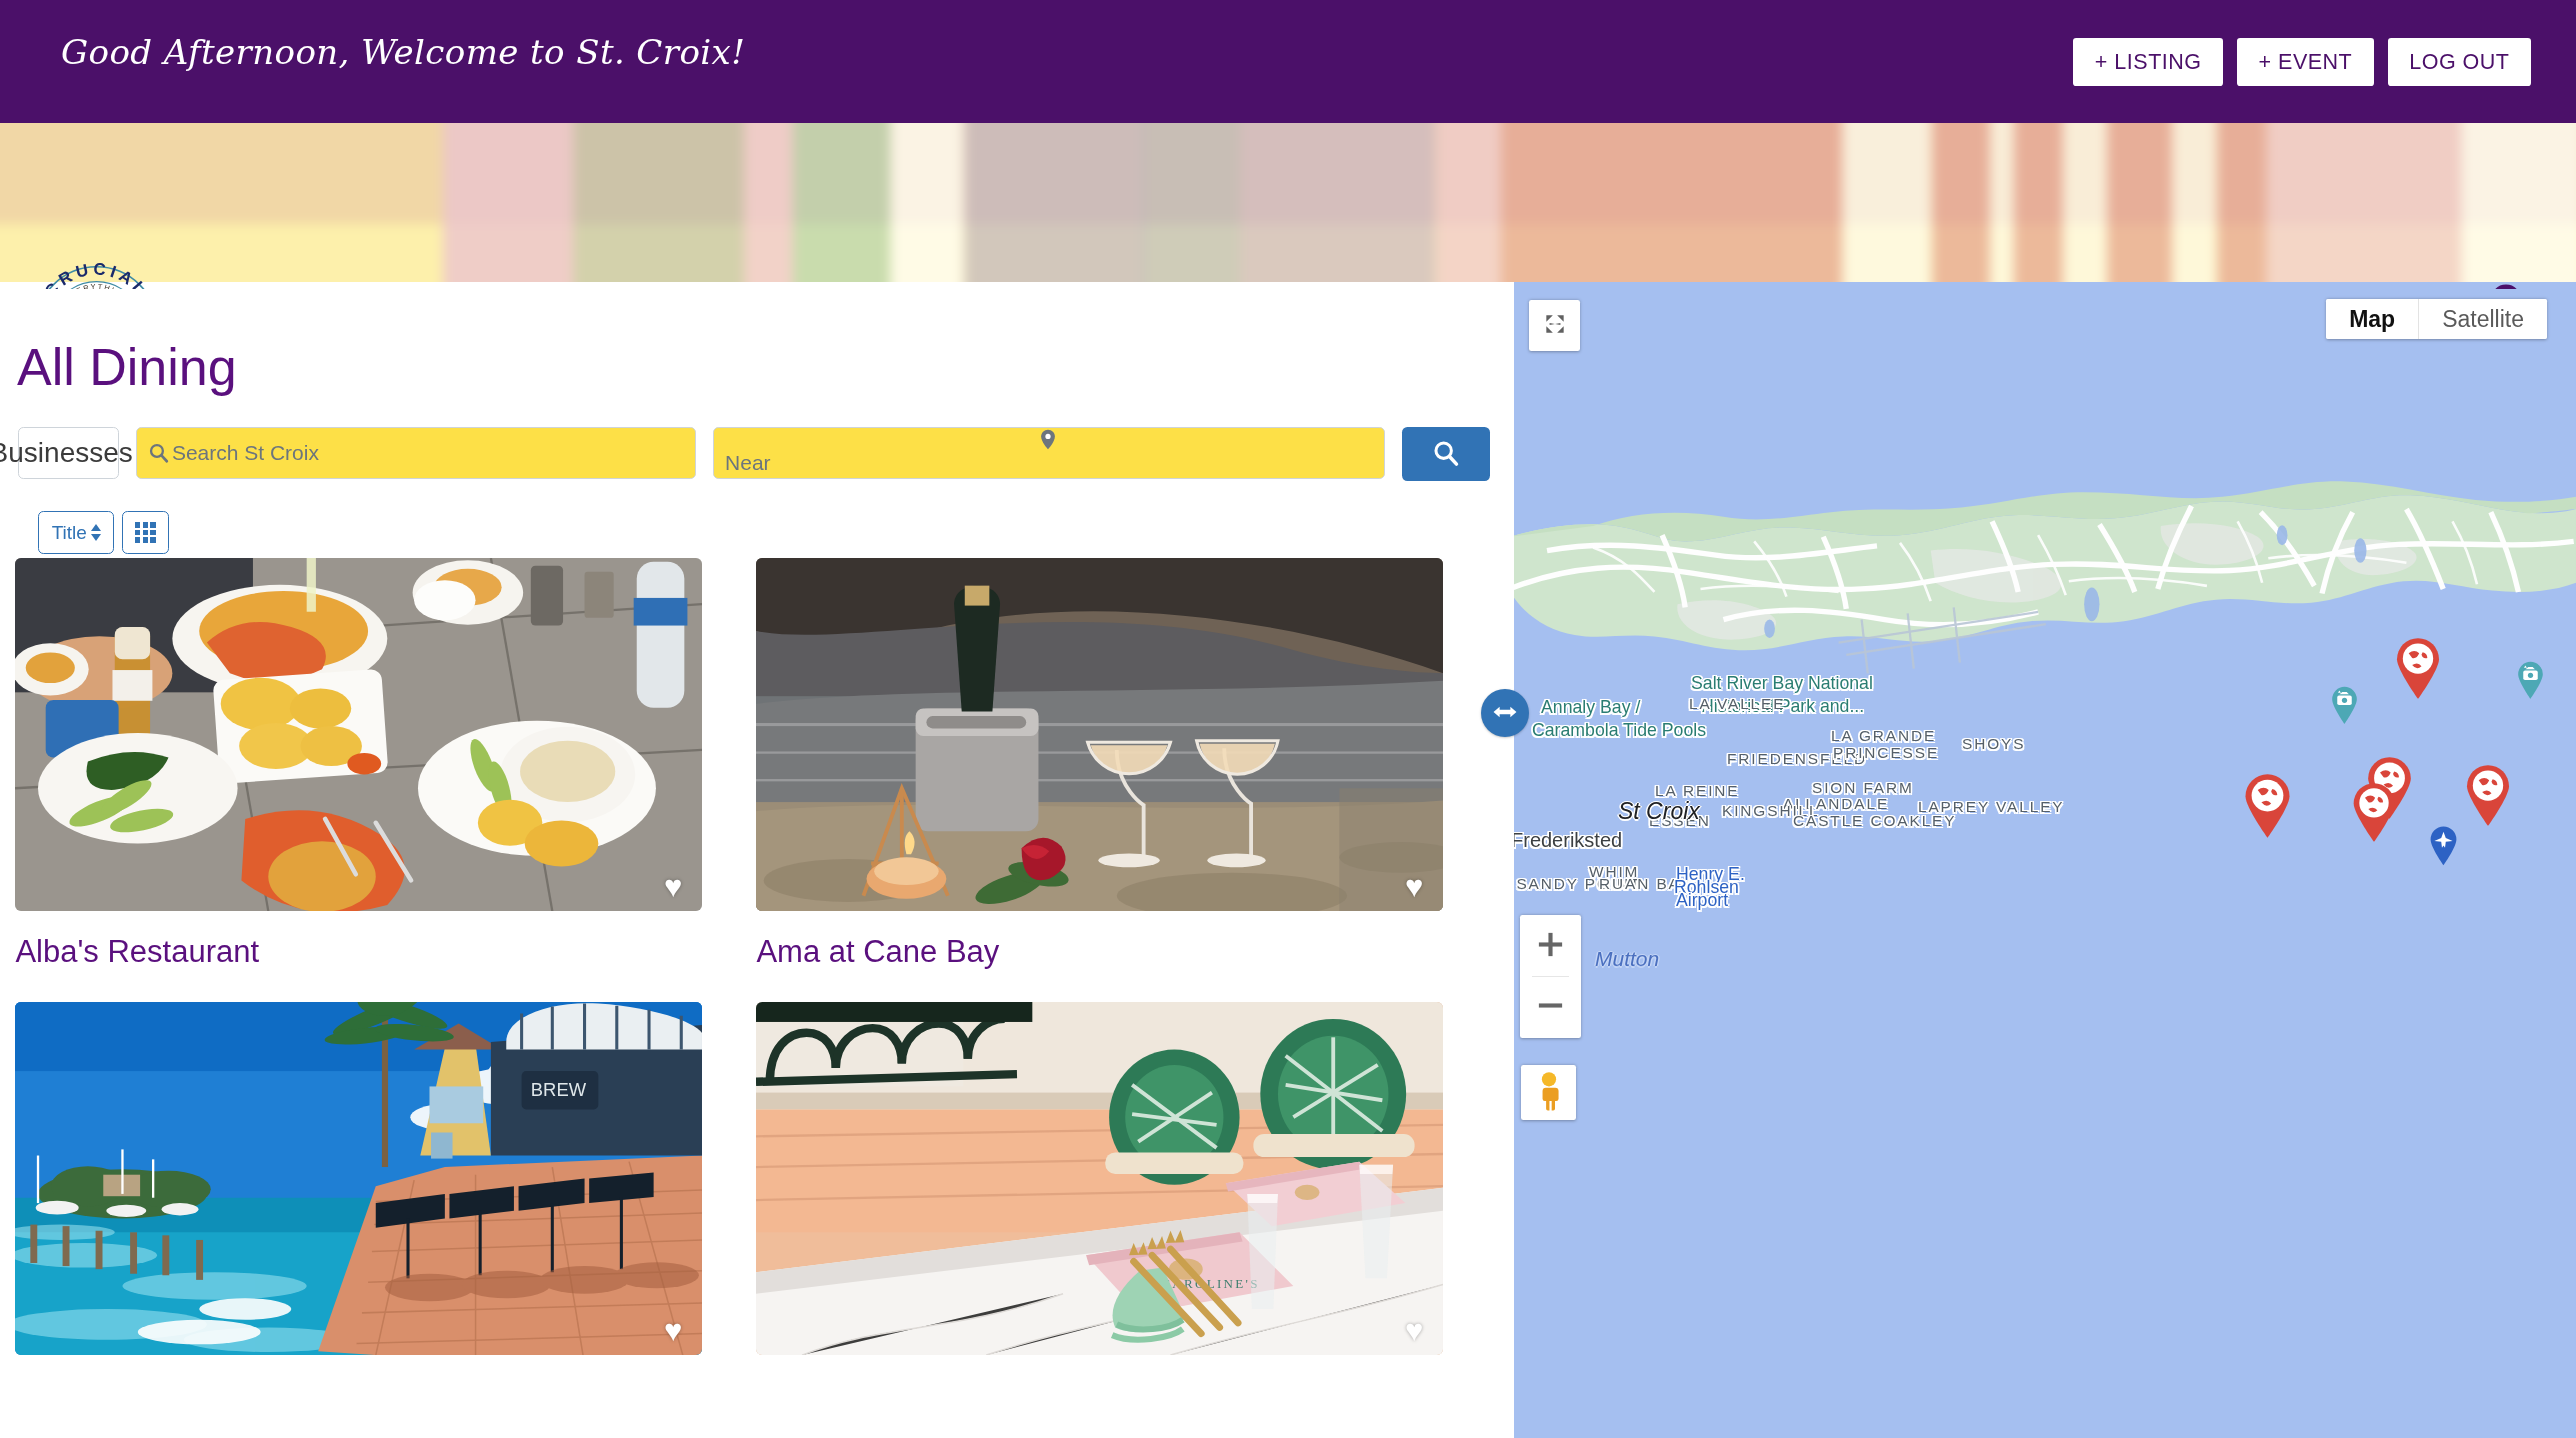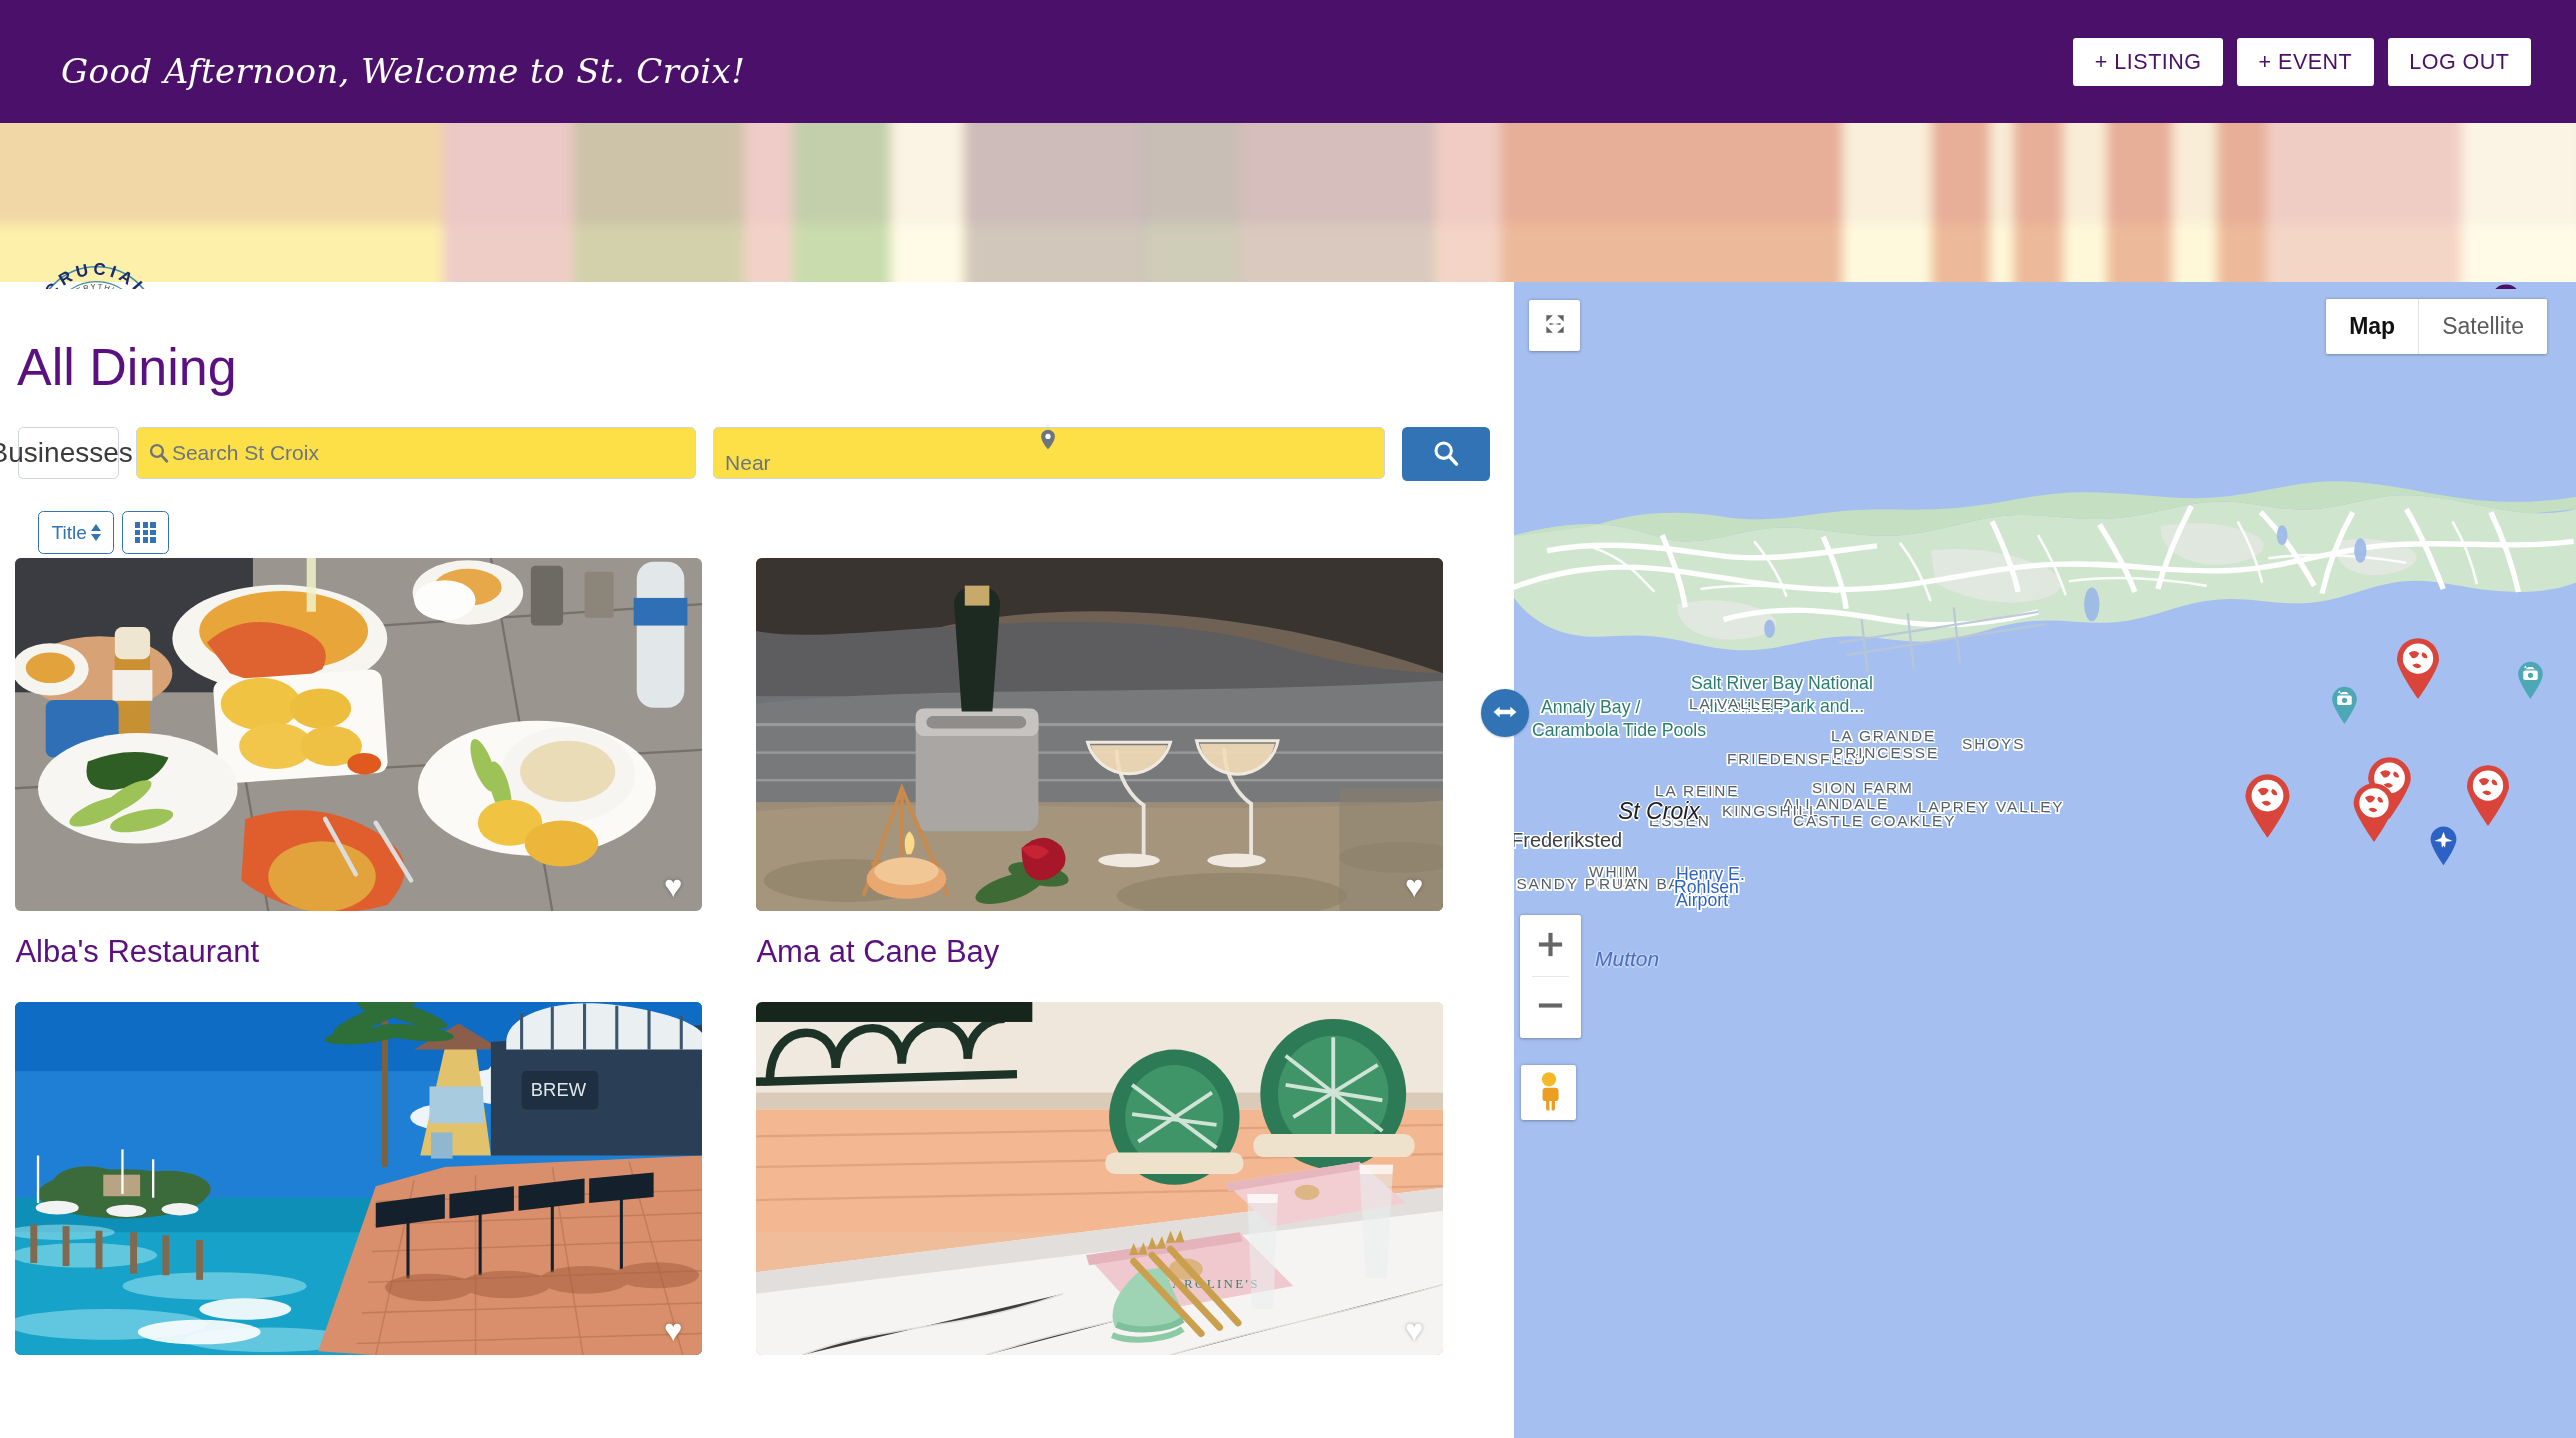--- a/index.html
+++ b/index.html
@@ -20,21 +20,20 @@
   }
   #greeting {
     position: absolute; left: 61px; top: 32px;
     color: #ffffff;
     font-family: "DejaVu Serif", serif;
     font-style: italic;
     font-size: 34px;
     font-weight: 400;
     letter-spacing: 0.4px;
     white-space: nowrap;
-    margin-top: 19px;
   }
   #topbar-actions {
     position: absolute; right: 45px; top: 38px;
     display: flex; gap: 14px;
   }
   .top-btn {
     background: #ffffff;
     color: #4b1069;
     border: none;
     border-radius: 3.1px;
@@ -215,21 +214,21 @@
   #fullscreen-btn {
     position: absolute; left: 28px; top: 17.7px;
     width: 51px; height: 51px;
     background: #ffffff; border-radius: 2.3px;
     box-shadow: 0 0.8px 3.1px rgba(0,0,0,0.3);
     display: flex; align-items: center; justify-content: center;
     cursor: pointer; z-index: 10;
   }
   #maptype-switch {
     position: absolute; right: 29px; top: 17px;
-    height: 55px;
+    height: 40px;
     background: #ffffff;
     border-radius: 2.3px;
     box-shadow: 0 0.8px 3.1px rgba(0,0,0,0.3);
     display: flex; z-index: 10; overflow: hidden;
   }
   .mt-btn {
     padding: 0 23px;
     display: flex; align-items: center; justify-content: center;
     font-size: 23px; cursor: pointer;
     font-family: "Liberation Sans", sans-serif;

